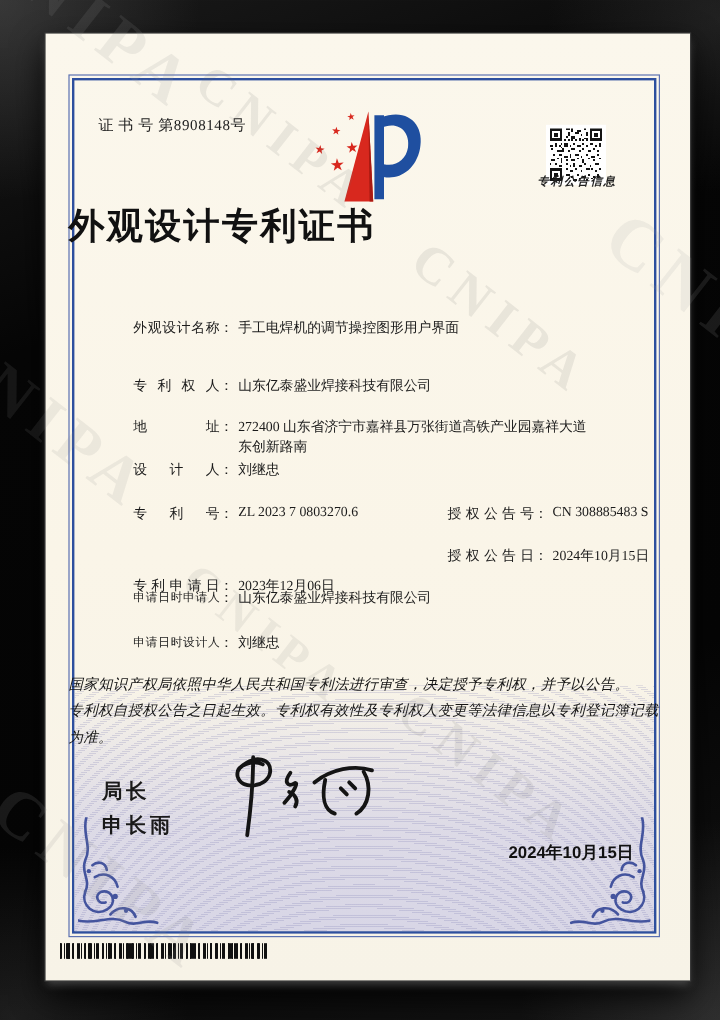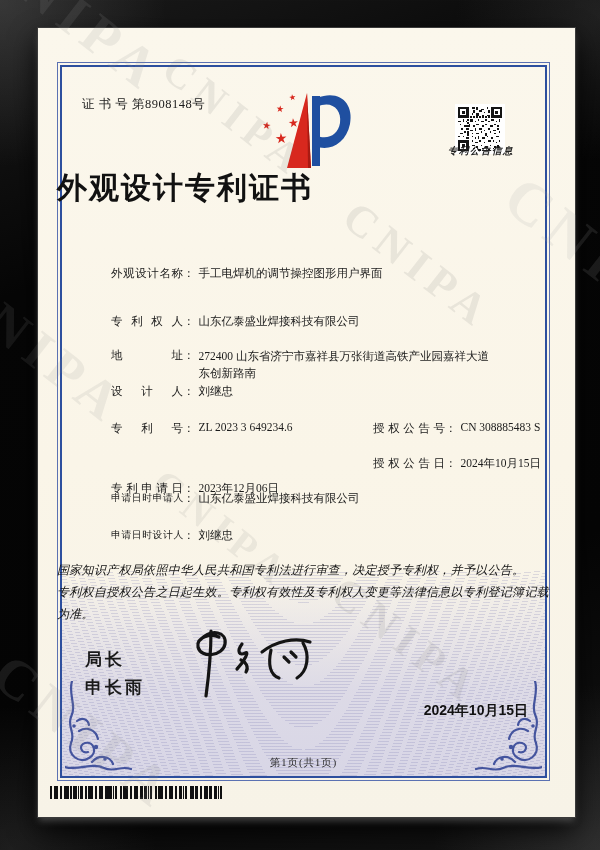--- a/index.html
+++ b/index.html
@@ -297,21 +297,21 @@
 
     <div class="frow row-address">
       <span class="flabel">地址</span><span class="fcolon">：</span><span class="addr-lines"><span>272400 山东省济宁市嘉祥县万张街道高铁产业园嘉祥大道</span><br><span>东创新路南</span></span>
     </div>
 
     <div class="frow row-designer">
       <span class="flabel">设计人</span><span class="fcolon">：</span><span class="fvalue">刘继忠</span>
     </div>
 
     <div class="frow row-patentno">
-      <span class="flabel">专利号</span><span class="fcolon">：</span><span class="fvalue">ZL 2023 3 649234.6</span>
+      <span class="flabel">专利号</span><span class="fcolon">：</span><span class="fvalue">ZL 2023 7 0803270.6</span>
     </div>
 
     <div class="frow row-grantno">
       <span class="flabel">授权公告号</span><span class="fcolon">：</span><span class="fvalue">CN 308885483 S</span>
     </div>
 
     <div class="frow row-filing">
       <span class="flabel">专利申请日</span><span class="fcolon">：</span><span class="fvalue">2023年12月06日</span>
     </div>
 
@@ -342,21 +342,20 @@
       <path d="M55,36 C60,38 63,43 60,48"></path>
       <path d="M76,28 C90,17 109,13 124,18"></path>
       <path d="M85,26 C82,40 84,51 93,54"></path>
       <path d="M117,19 C124,31 122,47 111,54"></path>
       <path d="M98,33 L103,38"></path>
       <path d="M105,28 L110,33"></path>
     </svg>
 
     <div class="issue-date">2024年10月15日</div>
 
-    <div class="footer">第1页(共1页)</div>
 
     <div class="barcode"></div>
   </div>
 
   <div class="wm-layer">
     <span class="wm wm1">CNIPA</span>
     <span class="wm wm2">CNIPA</span>
     <span class="wm wm3">CNIPA</span>
     <span class="wm wm4">CNIPA</span>
     <span class="wm wm5">CNIPA</span>

